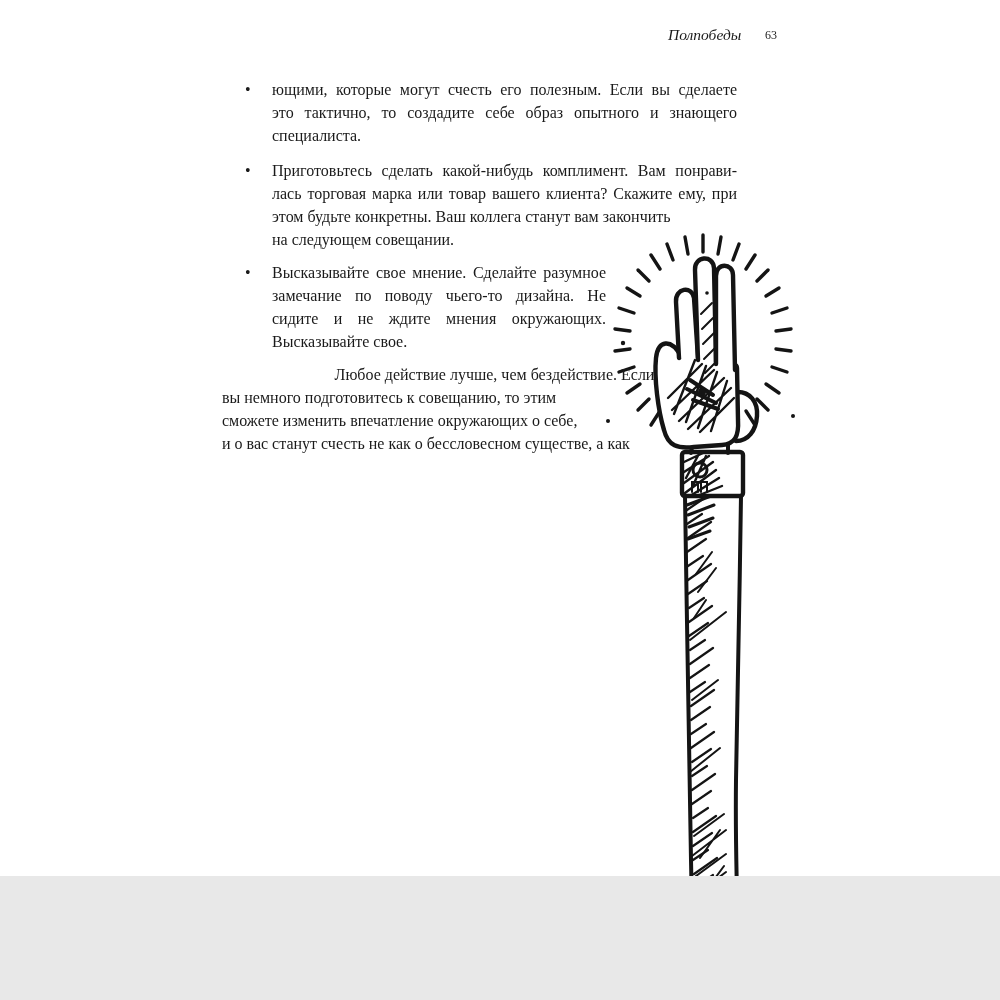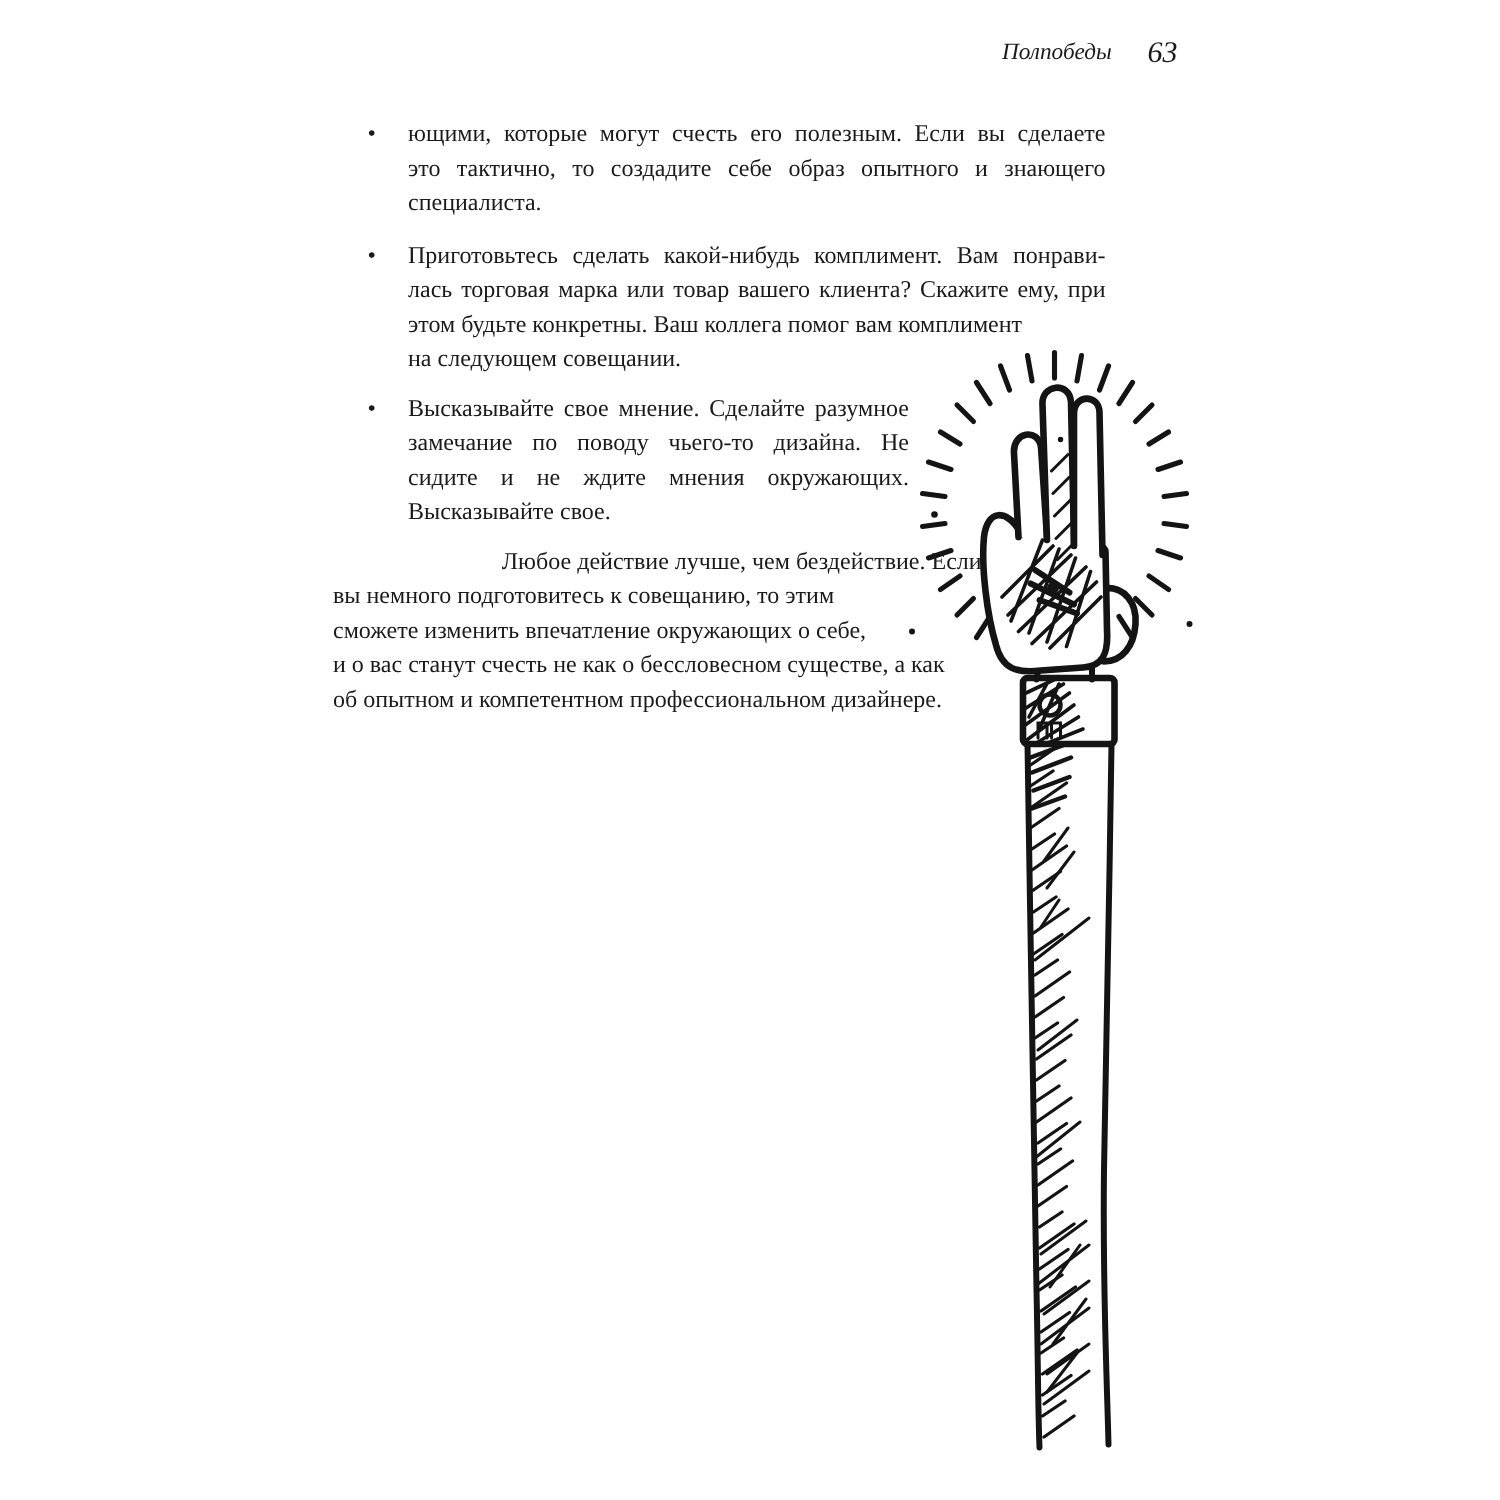--- a/index.html
+++ b/index.html
@@ -1,30 +1,30 @@
 <!DOCTYPE html>
 <html><head>
 <meta charset="utf-8">
 <style>
   html,body{margin:0;padding:0;background:#e8e8e8;}
   .page{
     position:relative;
-    width:1000px;height:1000px;
+    width:1000px;height:876px;
     background:#ffffff;
     color:#1a1a1a;
     font-family:"Liberation Serif","DejaVu Serif",serif;
     overflow:hidden;
   }
   .running-title{
     position:absolute;left:668px;top:26px;
     font-style:italic;font-size:15.5px;line-height:18px;
   }
   .page-number{
     position:absolute;left:765px;top:26px;
-    font-size:20px;line-height:18px;font-style:italic;
+    font-size:12px;line-height:18px;
   }
   .content{
     position:absolute;left:222px;top:78px;width:520px;
   }
   .line{
     font-size:16px;line-height:23px;height:23px;
   }
   .just{
     width:465px;
     text-align:justify;text-align-last:justify;
@@ -133,37 +133,36 @@
         <span class="bullet-dot">•</span>
         <div class="line just">ющими, которые могут счесть его полезным. Если вы сделаете</div>
         <div class="line just">это тактично, то создадите себе образ опытного и знающего</div>
         <div class="line">специалиста.</div>
       </div>
 
       <div class="bullet-item mb10">
         <span class="bullet-dot">•</span>
         <div class="line just">Приготовьтесь сделать какой-нибудь комплимент. Вам понрави-</div>
         <div class="line just">лась торговая марка или товар вашего клиента? Скажите ему, при</div>
-        <div class="line">этом будьте конкретны. Ваш коллега помог вам комплимент</div>
+        <div class="line">этом будьте конкретны. Ваш коллега станут вам закончить</div>
         <div class="line">на следующем совещании.</div>
       </div>
 
       <div class="bullet-item mb10">
         <span class="bullet-dot">•</span>
         <div class="line just w334">Высказывайте свое мнение. Сделайте разумное</div>
         <div class="line just w334">замечание по поводу чьего-то дизайна. Не</div>
         <div class="line just w334">сидите и не ждите мнения окружающих.</div>
         <div class="line">Высказывайте свое.</div>
       </div>
 
     </div>
 
     <div class="paragraph">
       <div class="line indent">Любое действие лучше, чем бездействие. Если</div>
       <div class="line">вы немного подготовитесь к совещанию, то этим</div>
       <div class="line">сможете изменить впечатление окружающих о себе,</div>
       <div class="line">и о вас станут счесть не как о бессловесном существе, а как</div>
-      <div class="line">об опытном и компетентном профессиональном дизайнере.</div>
     </div>
 
   </div>
 
 </div>
 
 </body></html>

